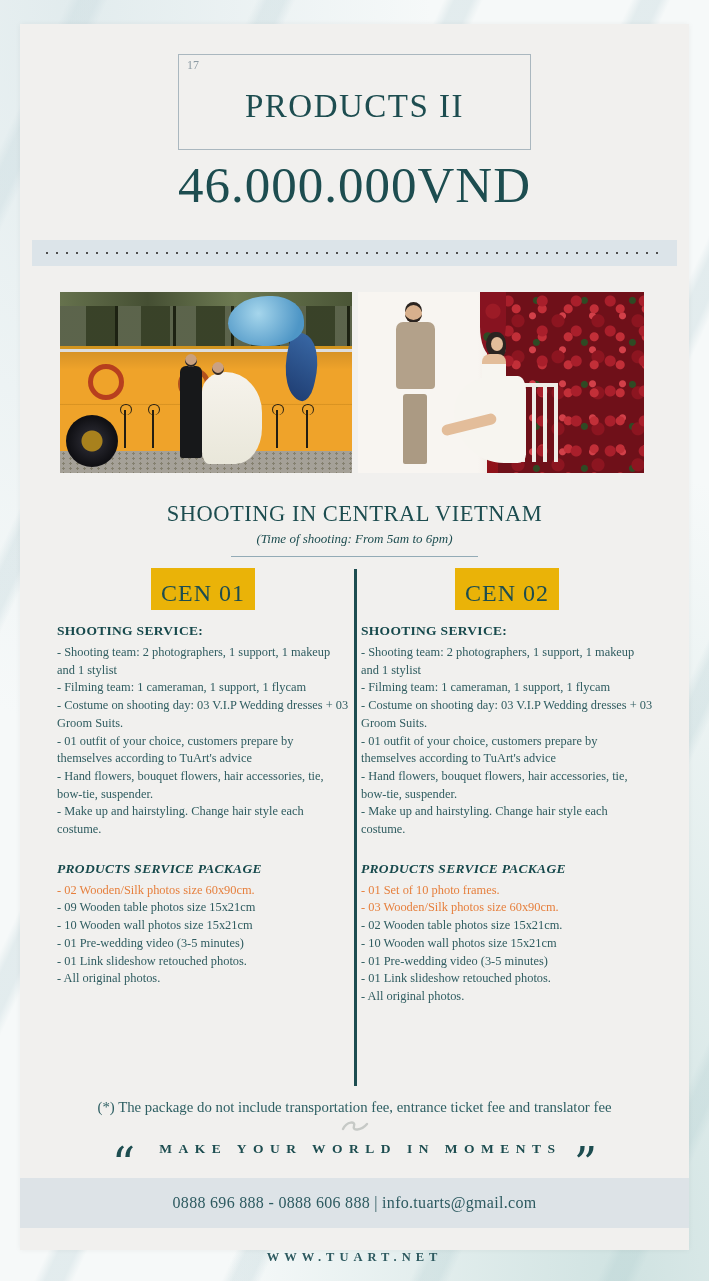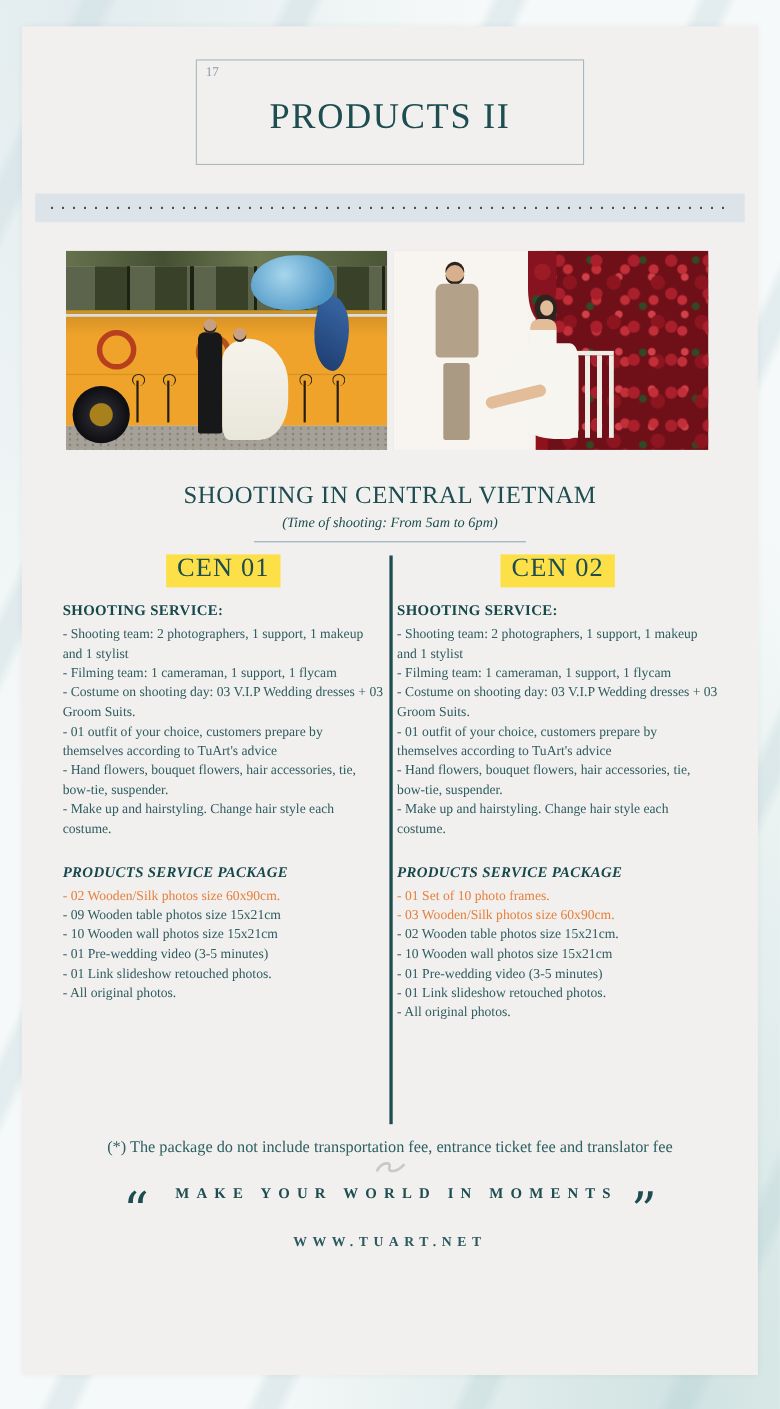--- a/index.html
+++ b/index.html
@@ -129,21 +129,21 @@
   .sec-heading { margin-top: 28px; text-align: center; font-size: 22.5px; font-weight: 400;
     letter-spacing: .5px; color: #1d4d50; }
   .sec-sub { margin-top: 4px; text-align: center; font-style: italic; font-size: 13px; color: #1d4d50; }
   .sec-rule { margin: 9px auto 0; width: 247px; border-top: 1px solid #93abb6; }
   
   .columns { position: relative; margin: 11px 36px 0 37px; min-height: 518px;
     display: flex; justify-content: space-between; }
   .divider { position: absolute; left: calc(50% - 1px); top: 1px; bottom: 0; width: 3px; background: #1d4d50; }
   .col { width: 292px; }
   .col-header { text-align: center; }
-  .col-header span { display: inline-block; background: #fde047; padding: 0 10px 3px;
+  .col-header span { display: inline-block; background: #eab308; padding: 12px 10px 3px;
     font-size: 24px; letter-spacing: 1px; color: #1d4d50; }
   .svc-title { margin: 13px 0 5px; font-size: 13.5px; font-weight: bold; letter-spacing: .3px; color: #17494c; }
   .li { font-size: 12.4px; line-height: 17.7px; color: #2f5c60; }
   .prod-title { margin: 22px 0 5px; font-size: 13.5px; font-weight: bold; font-style: italic;
     letter-spacing: .3px; color: #17494c; }
   .hl { color: #e67f3c; }
   
   .note { margin-top: 13px; text-align: center; font-size: 14.8px; color: #2e5f63; }
   .ornament { text-align: center; margin-top: 3px; height: 14px; }
   .slogan { display: flex; align-items: center; justify-content: center; gap: 12px;
@@ -160,20 +160,21 @@
 <body>
 
 <div class="page">
   <div class="card">
 
     <div class="title-box">
       <span class="pagenum">17</span>
       <div class="pkg-title">PRODUCTS II</div>
     </div>
 
+    <div class="price">46.000.000VND</div>
 
     <div class="dotted-band">
       <div class="dots"></div>
     </div>
 
     <div class="photos">
       <div class="photo photo-left">
         <div class="pl-foliage"></div>
         <div class="pl-windows"></div>
         <div class="pl-body"></div>
@@ -267,17 +268,20 @@
         <path d="M3,9 C7,1 16,1 14,6 C12,11 21,11 27,4" fill="none" stroke="#c6c9c6" stroke-width="2.4" stroke-linecap="round"></path>
       </svg>
     </div>
 
     <div class="slogan">
       <span class="q">“</span>
       <span class="text">MAKE YOUR WORLD IN MOMENTS</span>
       <span class="q">”</span>
     </div>
 
+    <div class="contact-band">
+      <span>0888 696 888 - 0888 606 888 | info.tuarts@gmail.com</span>
+    </div>
 
     <div class="website">WWW.TUART.NET</div>
 
   </div>
 </div>
 
 </body></html>

